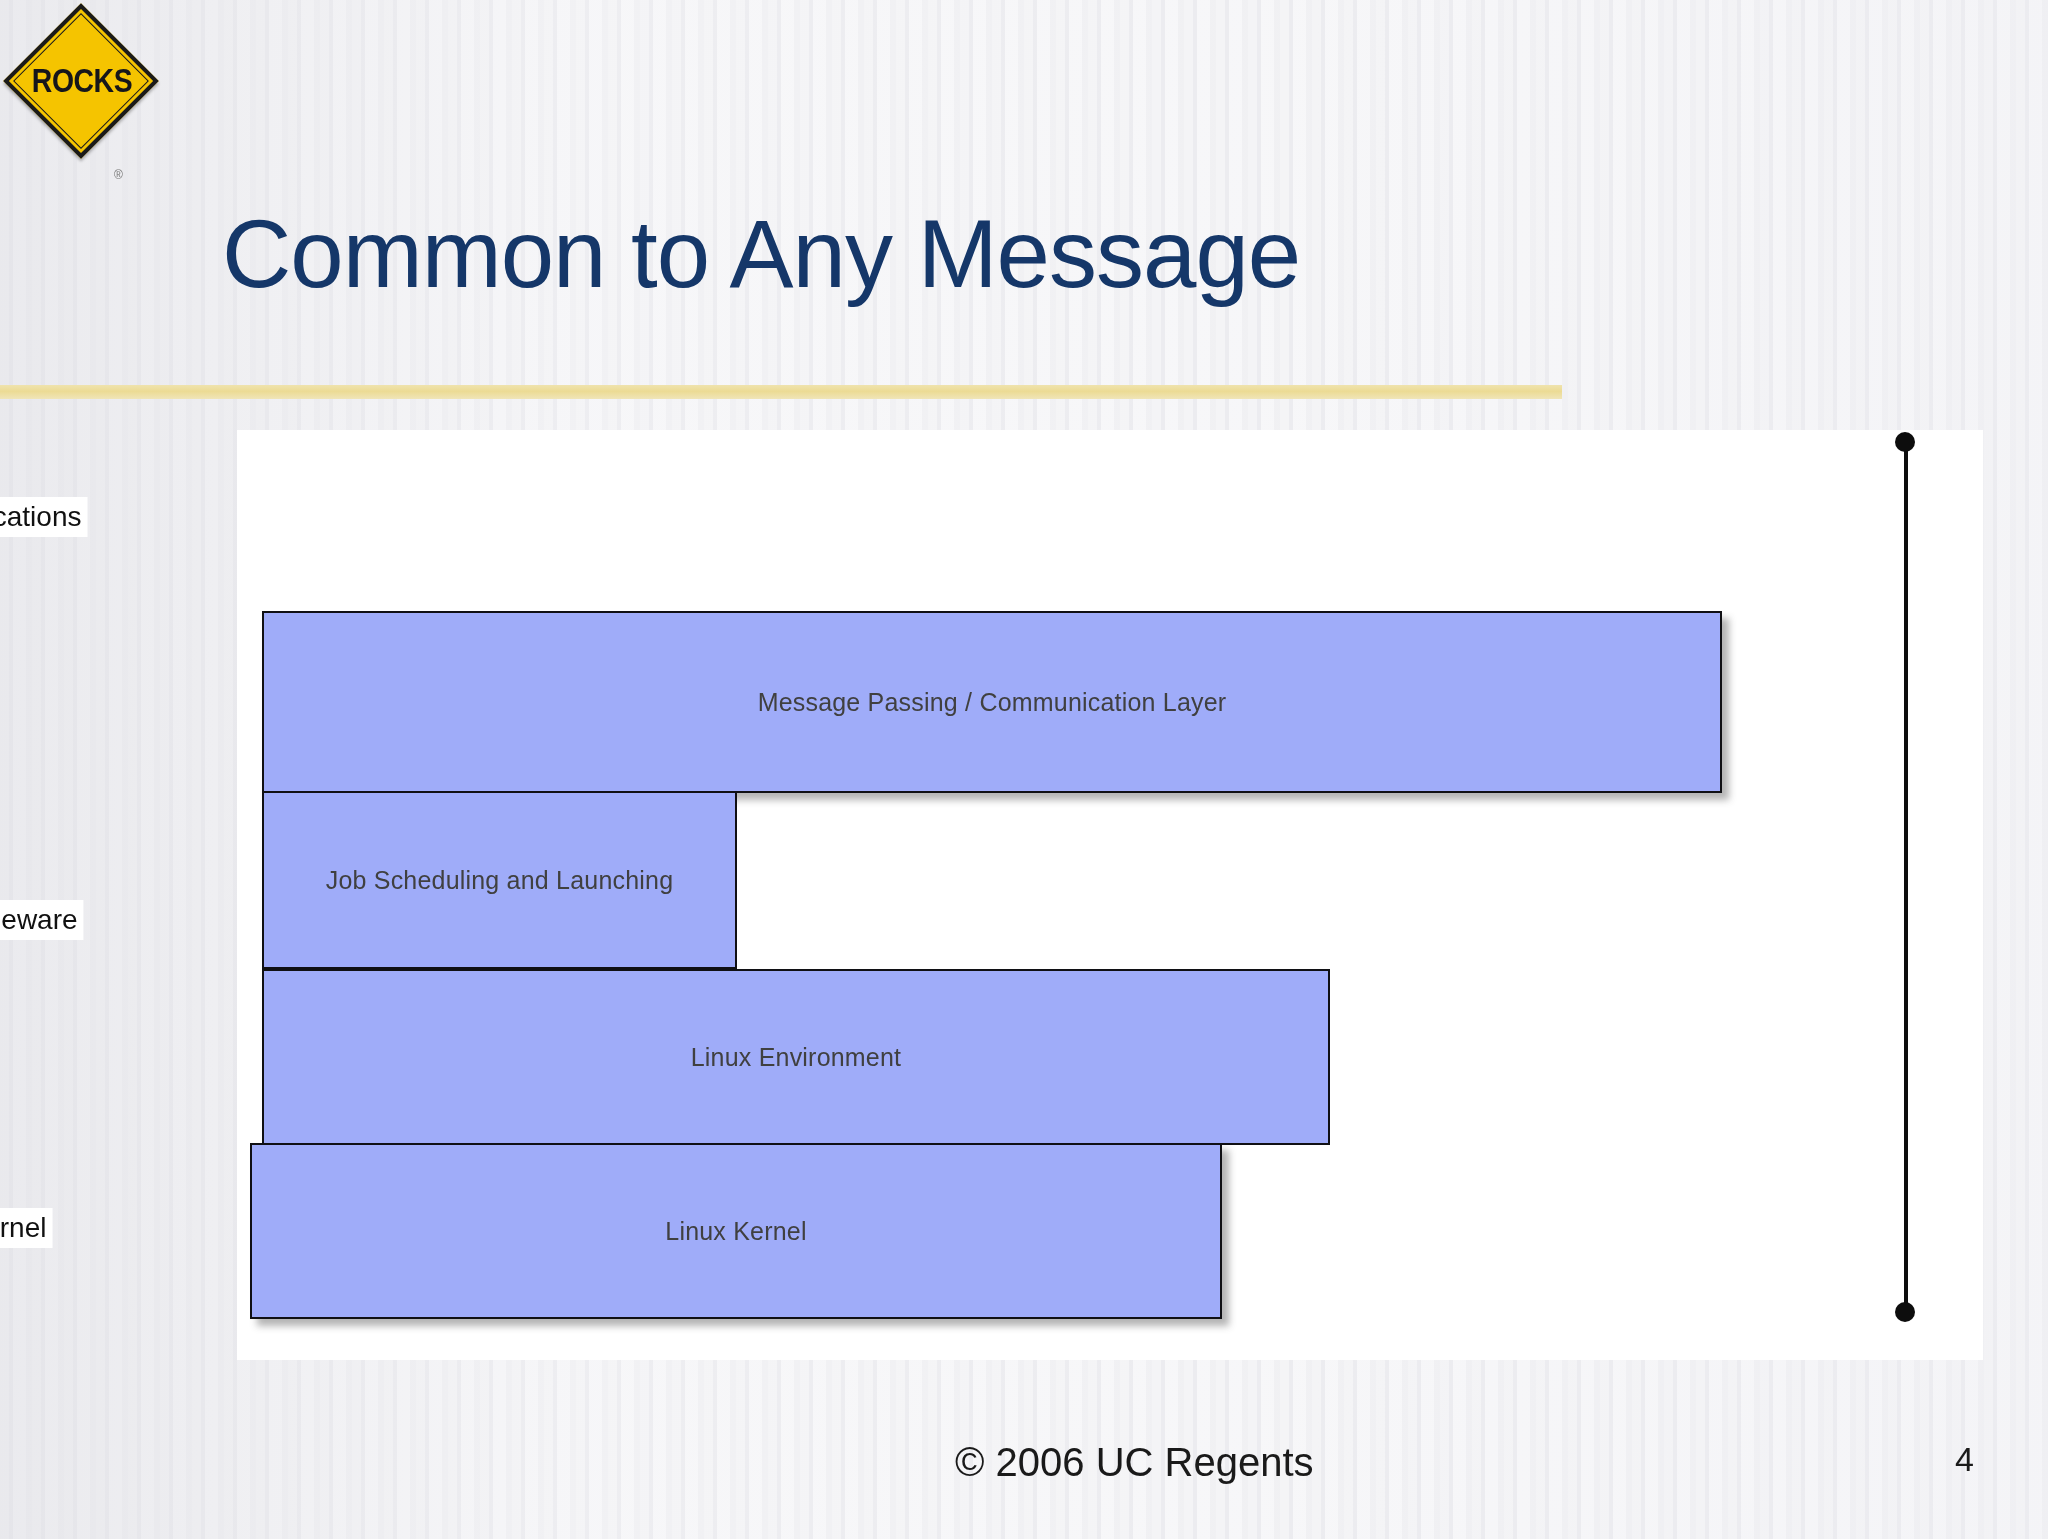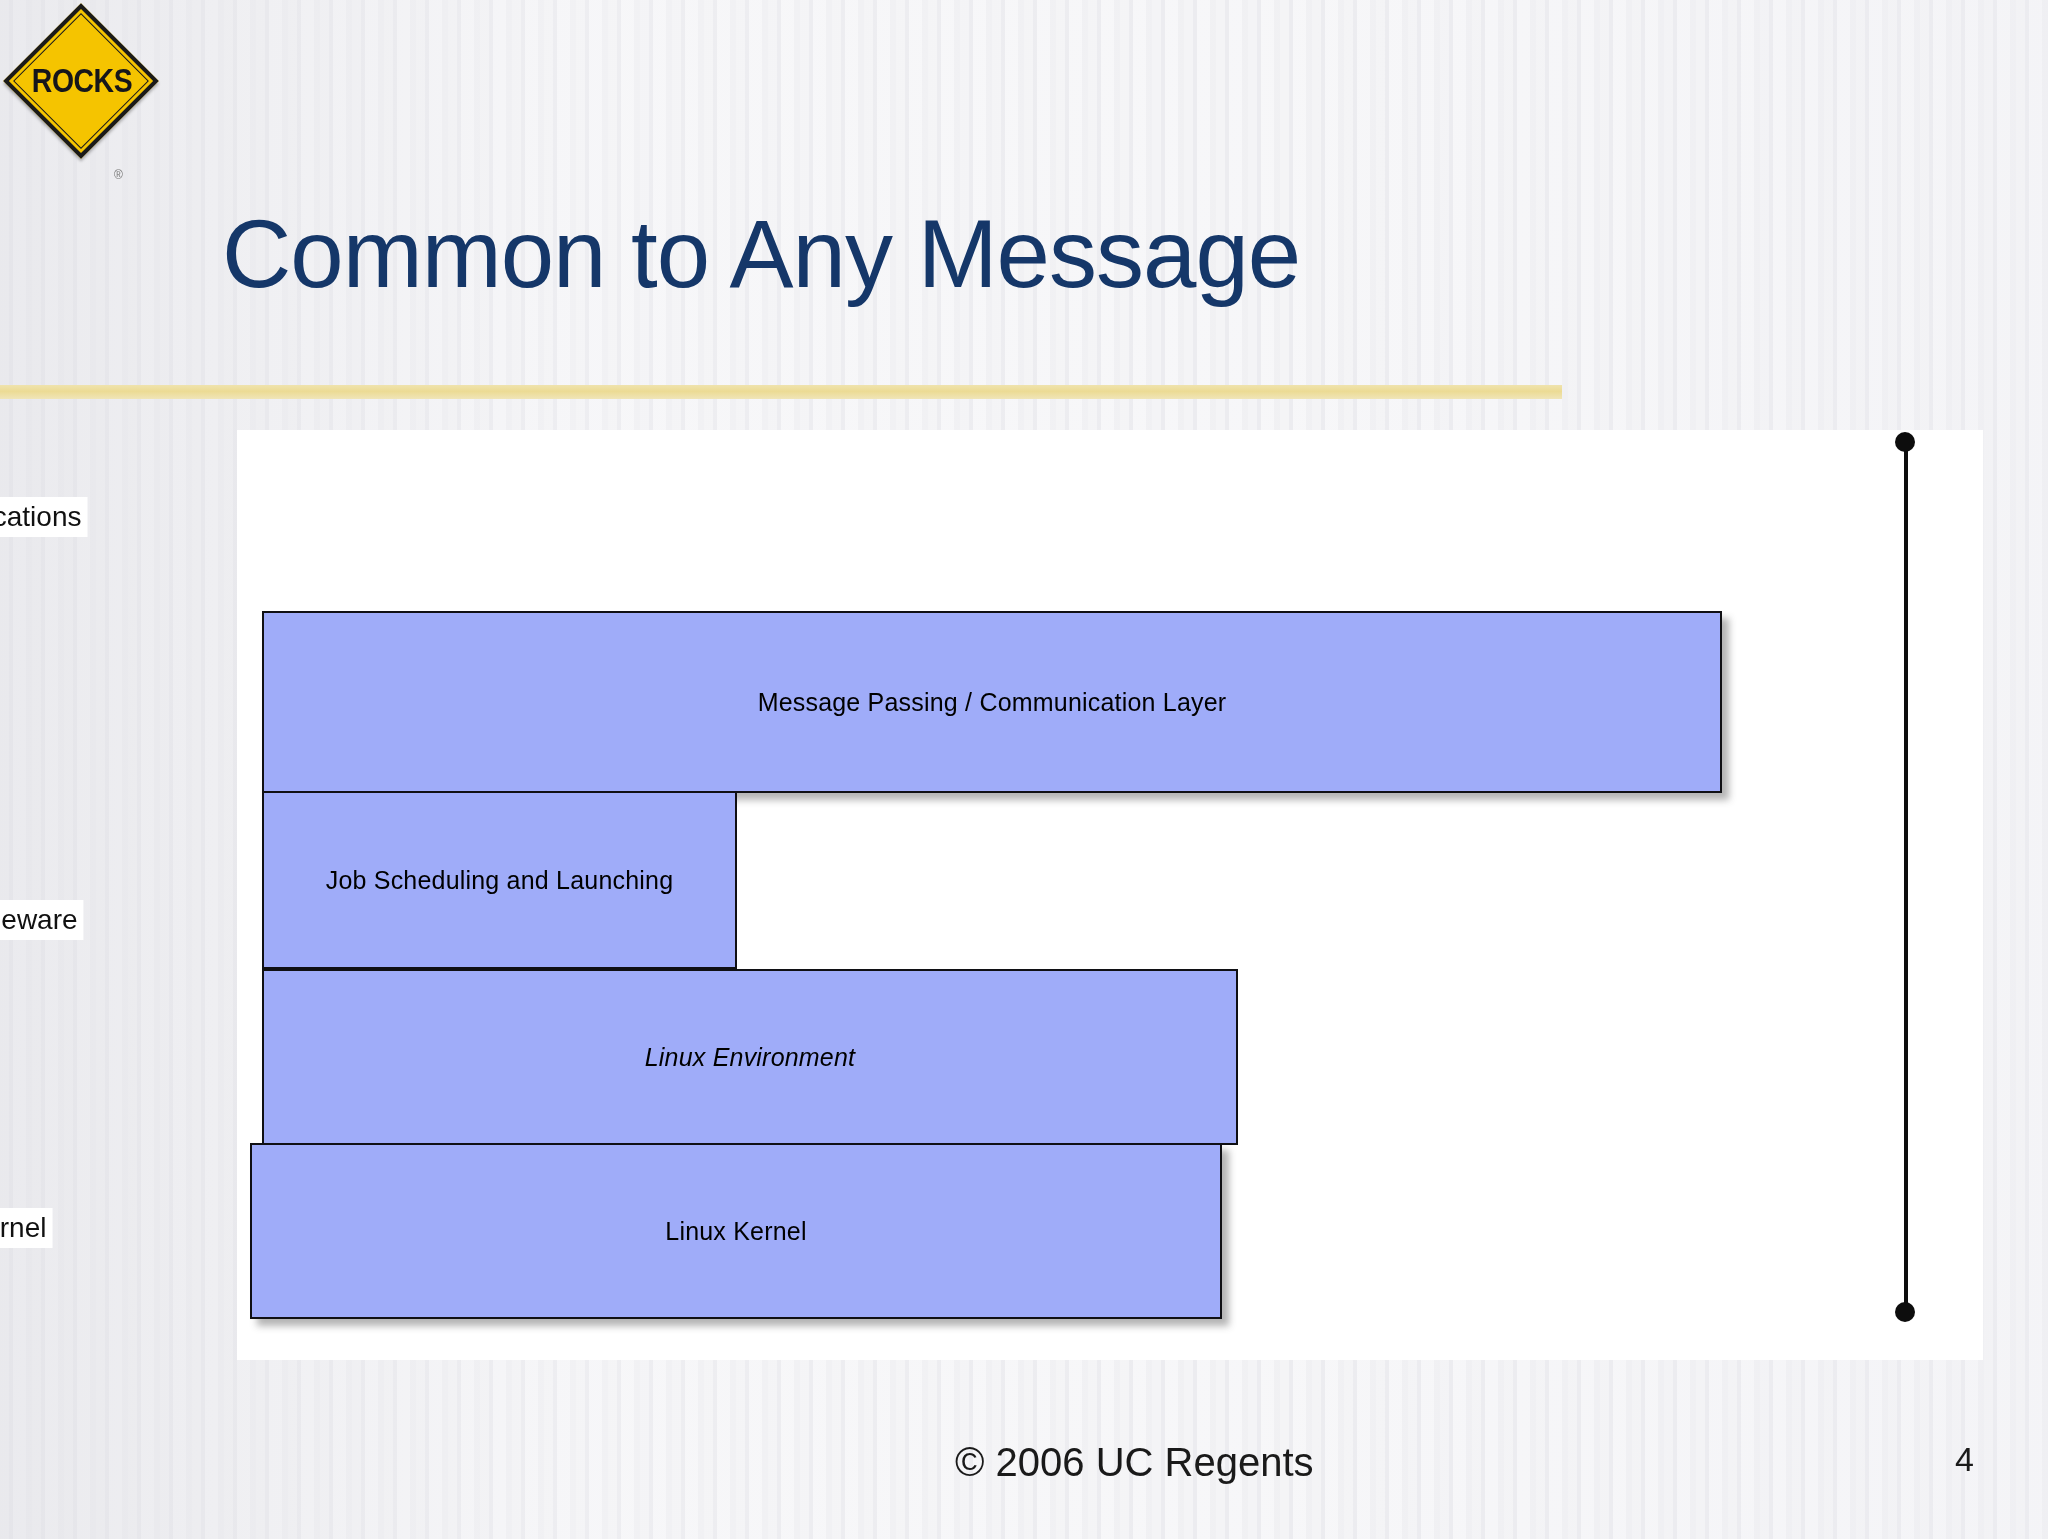--- a/index.html
+++ b/index.html
@@ -116,21 +116,21 @@
     height: 930px;
     background: #ffffff;
   }
 
   
   .dbox {
     position: absolute;
     background: #9FACF9;
     border: 2px solid #101014;
     box-sizing: border-box;
-    color: #000000;
+    color: #404040;
     font-size: 25px;
     font-family: "Liberation Sans", sans-serif;
     display: flex;
     align-items: center;
     justify-content: center;
     letter-spacing: 0.2px;
   }
   .shadowed {
     box-shadow: 7px 7px 7px rgba(60,60,60,0.38);
   }
@@ -143,23 +143,22 @@
   }
   #box-job {
     left: 262px;
     top: 791px;
     width: 475px;
     height: 178px;
   }
   #box-linux-env {
     left: 262px;
     top: 969px;
-    width: 976px;
+    width: 1068px;
     height: 176px;
-    font-style: italic;
   }
   #box-linux-kernel {
     left: 250px;
     top: 1143px;
     width: 972px;
     height: 176px;
   }
 
   
   #scale {

